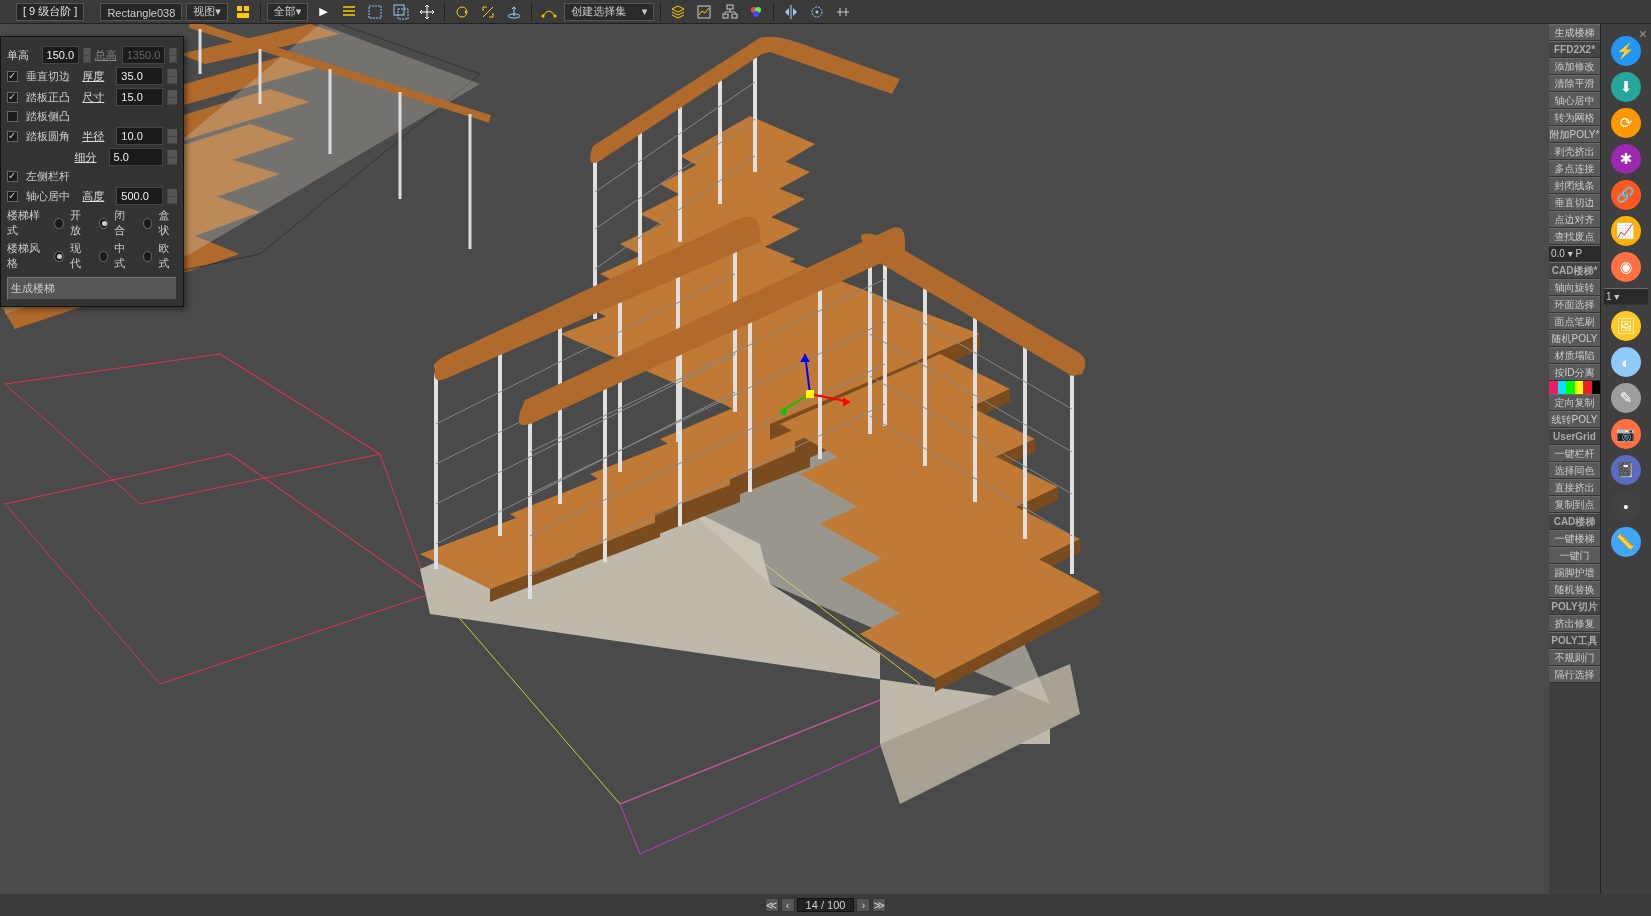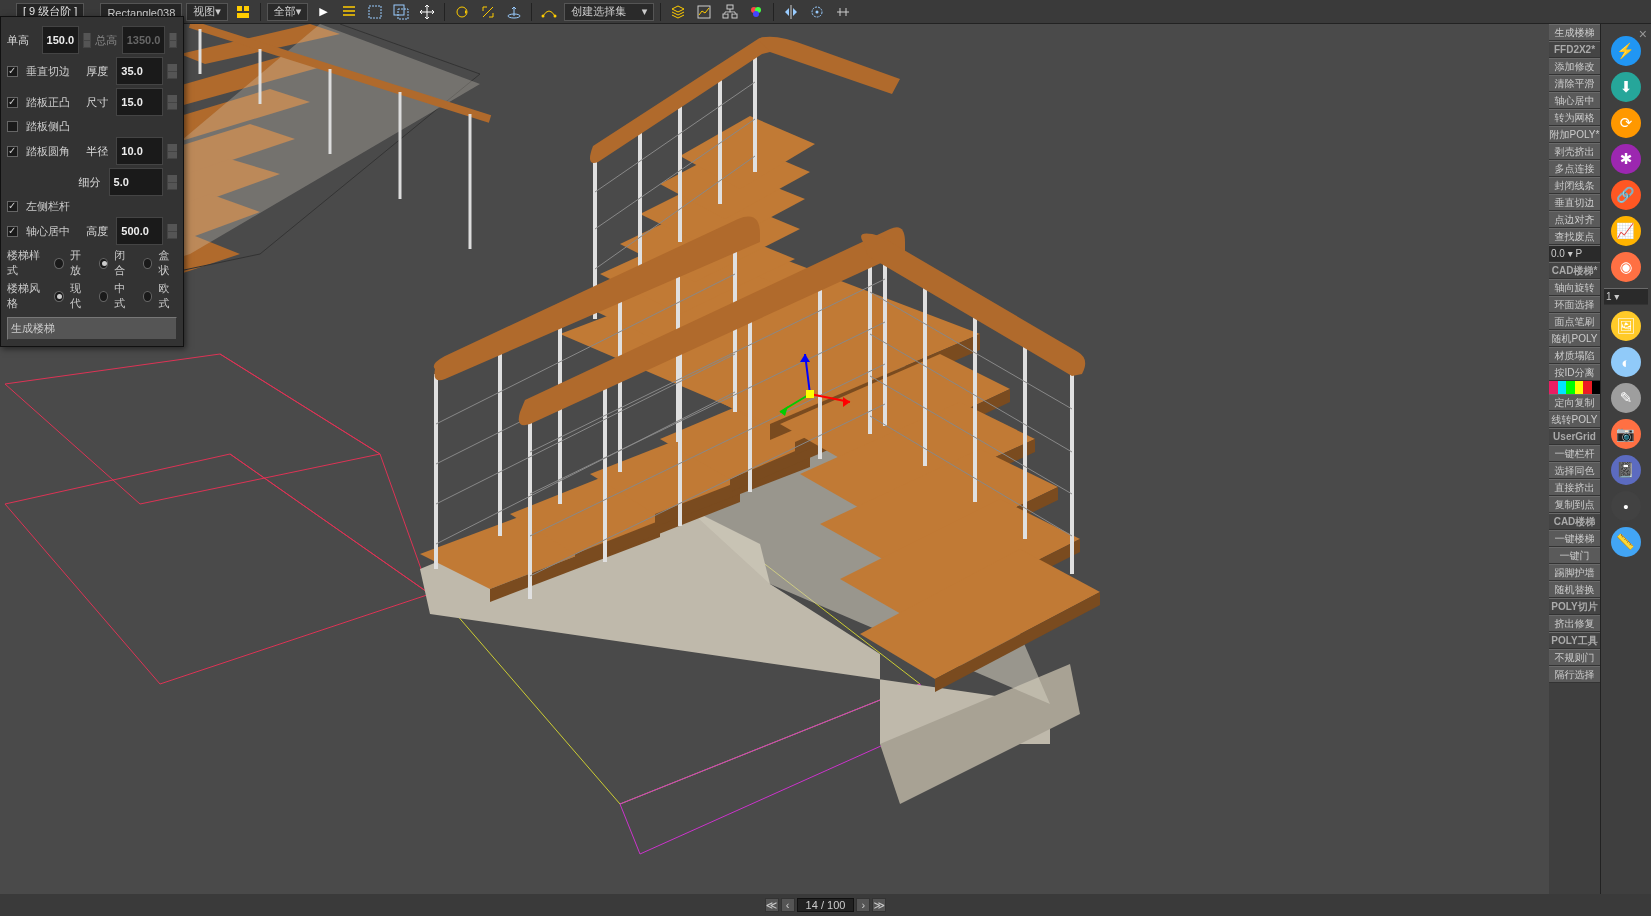--- a/index.html
+++ b/index.html
@@ -4,25 +4,25 @@
 <style>
 *{margin:0;padding:0;box-sizing:border-box;font-family:"Microsoft YaHei",sans-serif;font-size:11px;color:#ccc;}
 body{background:#4a4a4a;width:1651px;height:916px;overflow:hidden;position:relative;}
 .topbar{height:24px;background:#3a3a3a;display:flex;align-items:center;padding:0 4px;gap:4px;border-bottom:1px solid #222;}
 .selset{background:#252525;border:1px solid #555;padding:1px 6px;height:18px;display:flex;align-items:flex-end;margin-left:12px;}
 .sel-label{color:#e8e8e8;}
 .drop{background:#2a2a2a;border:1px solid #555;padding:1px 6px;height:18px;display:flex;align-items:center;min-width:40px;}
 .ticon{width:22px;height:22px;display:flex;align-items:center;justify-content:center;color:#ffcc00;cursor:pointer;}
 .ticon svg{width:16px;height:16px;}
 .sep{width:1px;height:18px;background:#222;margin:0 2px;}
-.floating{position:absolute;top:16px;left:0;width:184px;background:#333;border:1px solid #111;box-shadow:2px 2px 6px rgba(0,0,0,.5);z-index:100;padding:6px;}
+.floating{position:absolute;top:36px;left:0;width:184px;background:#333;border:1px solid #111;box-shadow:2px 2px 6px rgba(0,0,0,.5);z-index:100;padding:6px;}
 .fl-row{display:flex;align-items:center;margin:3px 0;gap:4px;}
 .fl-label{width:40px;text-align:left;color:#ddd;}
-.fl-label-r{width:30px;text-align:center;color:#ddd;}
-.spin{background:#1a1a1a;border:1px solid #444;padding:0 4px;height:28px;flex:1;display:flex;align-items:center;color:#eee;font-weight:bold;}
+.fl-label-r{width:30px;text-align:left;color:#ddd;text-decoration:underline;}
+.spin{background:#1a1a1a;border:1px solid #444;padding:8px 4px;height:15px;flex:1;display:flex;align-items:center;color:#eee;}
 .spin.disabled{color:#666;}
 .spin-arrows{width:10px;height:15px;background:#444;display:flex;flex-direction:column;}
 .spin-arrows::before,.spin-arrows::after{content:'';flex:1;background:#555;margin:.5px;}
 .chk{width:11px;height:11px;background:#1a1a1a;border:1px solid #666;display:inline-block;margin-right:4px;position:relative;}
 .chk.on::after{content:'✓';position:absolute;top:-2px;left:0;color:#ccc;font-size:10px;}
 .radio{width:11px;height:11px;border-radius:50%;background:#1a1a1a;border:1px solid #666;display:inline-block;margin:0 2px 0 6px;position:relative;}
 .radio.on::after{content:'';position:absolute;top:2px;left:2px;width:5px;height:5px;border-radius:50%;background:#ccc;}
 .genbtn{background:#555;border:1px solid #333;border-top-color:#777;border-left-color:#777;text-align:left;padding:3px;margin-top:6px;cursor:pointer;}
 .viewport{position:absolute;top:24px;left:0;right:102px;bottom:22px;background:#4a4a4a;}
 .viewport svg{width:100%;height:100%;}

